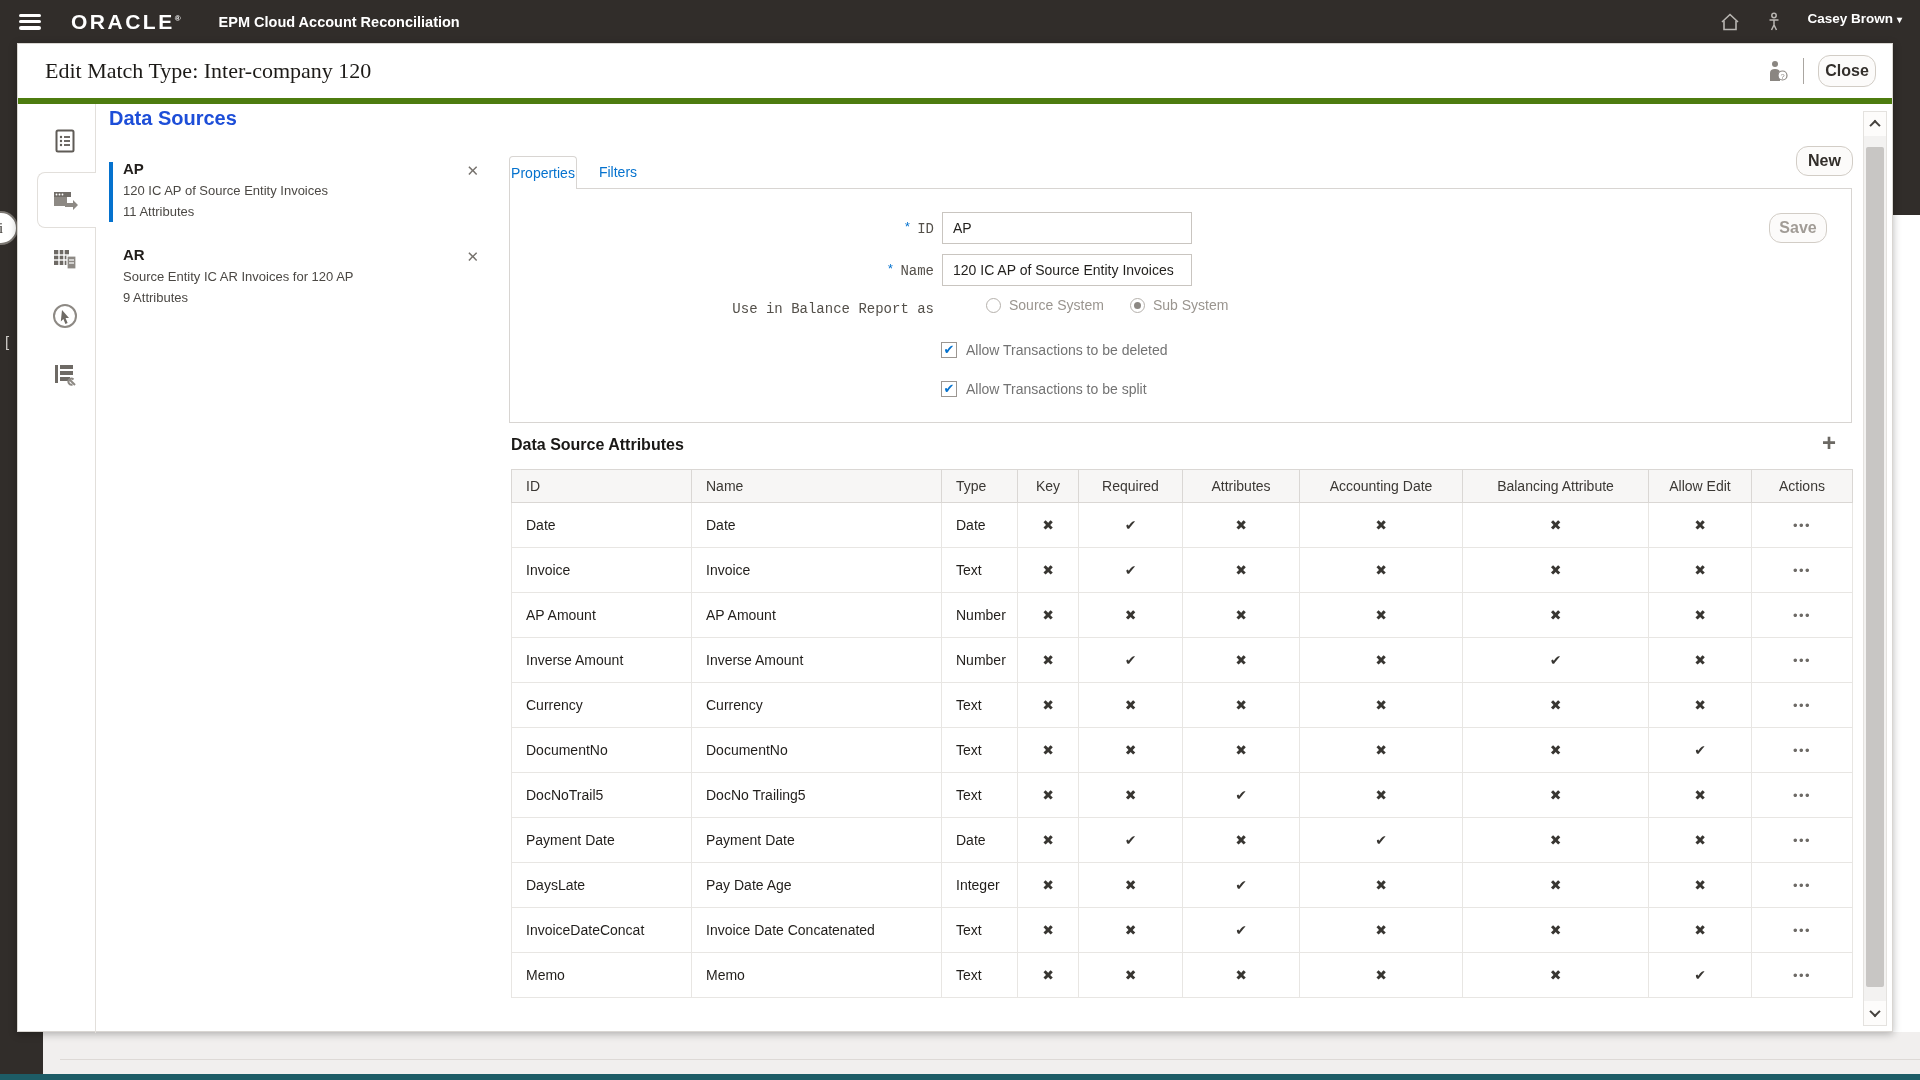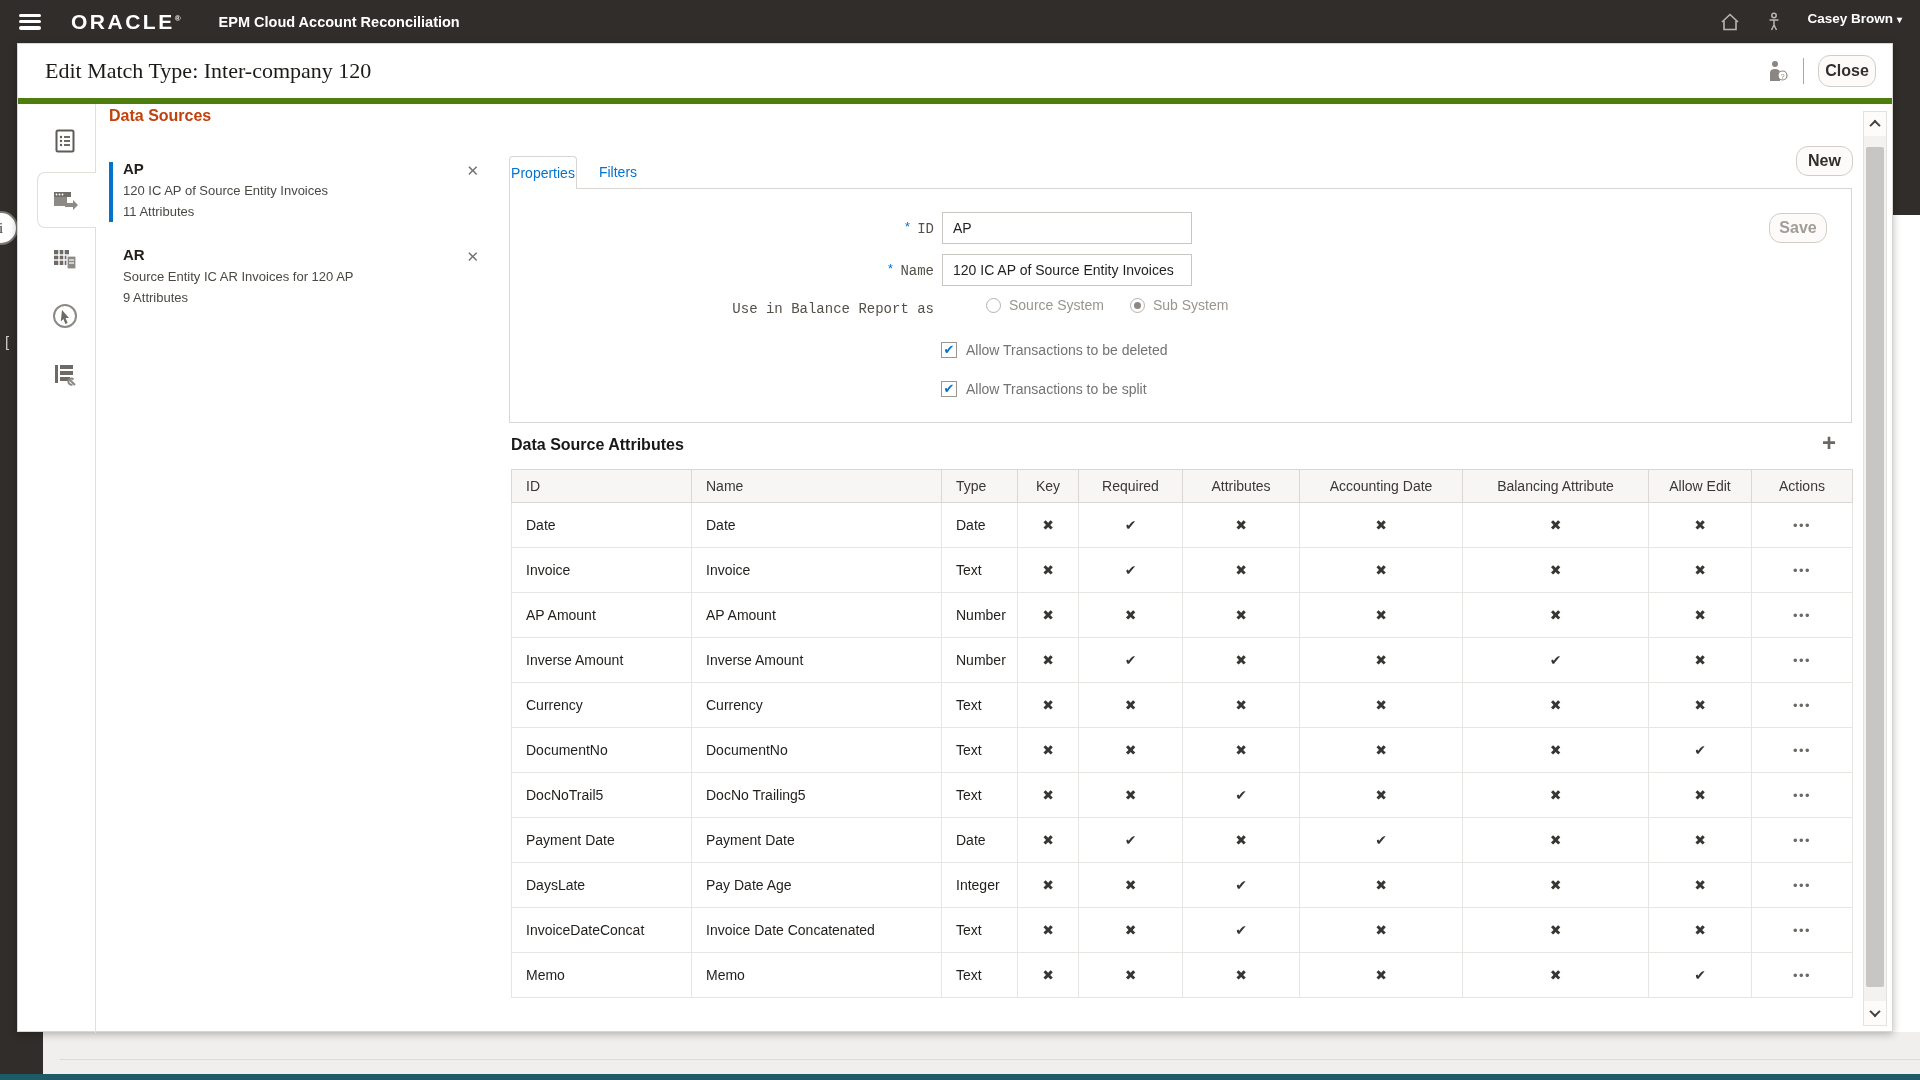--- a/index.html
+++ b/index.html
@@ -57,21 +57,21 @@
   
   .rail-border { position:absolute; left:77px; width:1px; background:#e2dfdb; }
   .rb-top { top:60px; height:68px; }
   .rb-bottom { top:184px; height:805px; }
   .rail-icon { position:absolute; left:33px; width:28px; height:28px; cursor:pointer; }
   .rail-tab-selected { position:absolute; left:19px; top:128px; width:59px; height:56px;
     background:#fff; border:1px solid #e2dfdb; border-right:none;
     border-radius:8px 0 0 8px; }
 
   
-  .ds-heading { position:absolute; left:91px; top:63px; font-size:16px; font-weight:bold; color:#c2410c; }
+  .ds-heading { position:absolute; left:91px; top:63px; font-size:20px; font-weight:bold; color:#1d4ed8; }
   .new-btn { position:absolute; left:1778px; top:70px; width:57px; height:30px; line-height:28px;margin-top:32px; }
   .ds-card { position:absolute; left:91px; width:370px; }
   .ds-card .selbar { position:absolute; left:0; top:2px; width:4px; height:60px; background:#0572ce; display:none; }
   .ds-card.selected .selbar { display:block; }
   .ds-card .ds-body { margin-left:14px; }
   .ds-title { font-size:15px; font-weight:bold; color:#211e1b; }
   .ds-sub { font-size:13px; color:#4b4844; margin-top:6px; }
   .ds-close { position:absolute; right:0; top:2px; color:#76726d; font-size:15px; cursor:pointer; }
 
   

